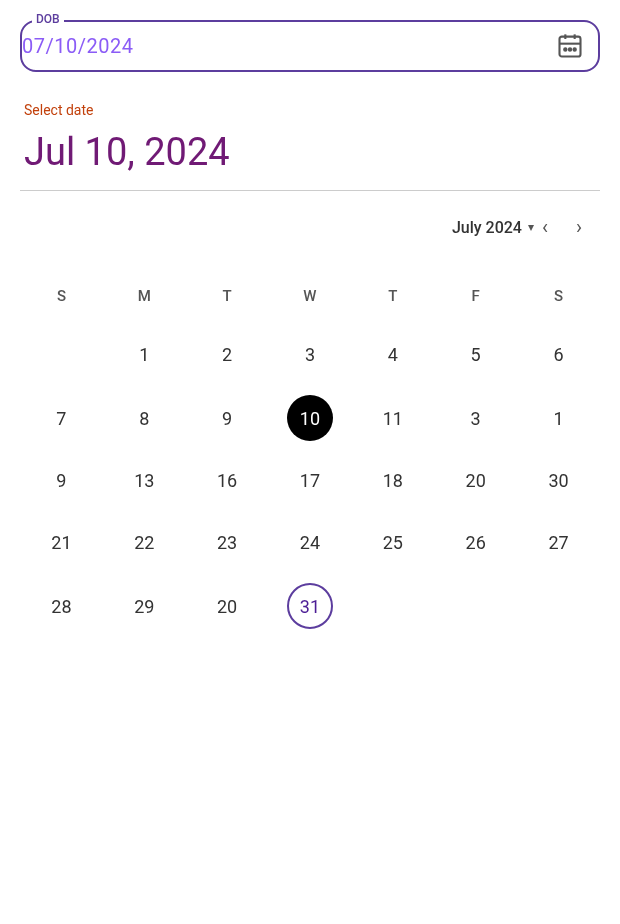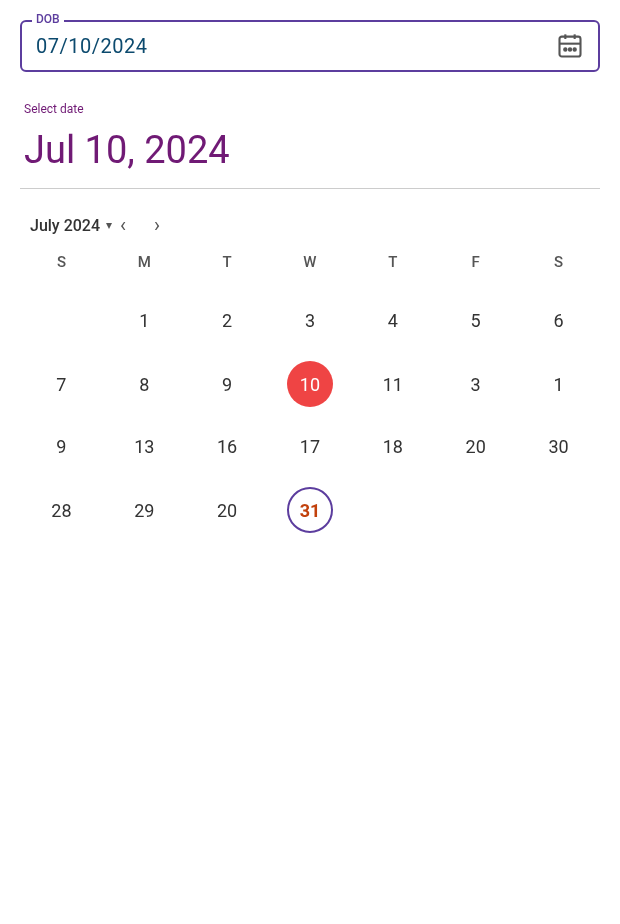--- a/index.html
+++ b/index.html
@@ -13,22 +13,22 @@
       background: #fff;
       width: 620px;
       min-height: 924px;
       padding: 20px;
       color: #333;
     }
 
     .dob-field-wrapper {
       position: relative;
       border: 2px solid #5c3d9e;
-      border-radius: 6px;
-      padding: 10px 14px 10px 14px;
+      border-radius: 16px;
+      padding: 10px 14px 10px 0;
       margin-bottom: 30px;
     }
 
     .dob-label {
       position: absolute;
       top: -10px;
       left: 10px;
       background: #fff;
       color: #5c3d9e;
       font-size: 12px;
@@ -37,33 +37,33 @@
     }
 
     .dob-input-row {
       display: flex;
       align-items: center;
       justify-content: space-between;
     }
 
     .dob-value {
       font-size: 20px;
-      color: #0c4a6e;
+      color: #8b5cf6;
       letter-spacing: 0.5px;
     }
 
     .calendar-icon {
       width: 28px;
       height: 28px;
       color: #555;
     }
 
     .select-date-label {
-      font-size: 12px;
-      color: #701a75;
+      font-size: 14px;
+      color: #c2410c;
       margin-bottom: 12px;
       padding-left: 4px;
     }
 
     .selected-date-display {
       font-size: 38px;
       font-weight: 400;
       color: #701a75;
       margin-bottom: 16px;
       padding-left: 4px;
@@ -71,22 +71,22 @@
 
     .divider {
       border: none;
       border-top: 1px solid #ccc;
       margin-bottom: 20px;
     }
 
     .calendar-header {
       display: flex;
       align-items: center;
-      justify-content: flex-start;
-      margin-bottom: 4px;
+      justify-content: flex-end;
+      margin-bottom: 36px;
       padding: 0 10px;
     }
 
     .month-year-btn {
       display: flex;
       align-items: center;
       gap: 6px;
       font-size: 16px;
       font-weight: 500;
       color: #333;
@@ -144,28 +144,28 @@
       width: 46px;
       height: 46px;
       border-radius: 50%;
       font-size: 18px;
       color: #333;
       cursor: pointer;
       position: relative;
     }
 
     .day-cell.selected {
-      background: #ef4444;
+      background: #000000;
       color: #fff;
     }
 
     .day-cell.today-outline {
       border: 2px solid #5c3d9e;
-      color: #c2410c;
-      font-weight: 700;
+      color: #4c1d95;
+      font-weight: 400;
     }
 
     .day-cell.empty {
       cursor: default;
     }
   </style>
 </head>
 <body>
 
 <div class="dob-field-wrapper">
@@ -237,20 +237,29 @@
       <tr>
         <td><span class="day-cell">9</span></td>
         <td><span class="day-cell">13</span></td>
         <td><span class="day-cell">16</span></td>
         <td><span class="day-cell">17</span></td>
         <td><span class="day-cell">18</span></td>
         <td><span class="day-cell">20</span></td>
         <td><span class="day-cell">30</span></td>
       </tr>
       <tr>
+        <td><span class="day-cell">21</span></td>
+        <td><span class="day-cell">22</span></td>
+        <td><span class="day-cell">23</span></td>
+        <td><span class="day-cell">24</span></td>
+        <td><span class="day-cell">25</span></td>
+        <td><span class="day-cell">26</span></td>
+        <td><span class="day-cell">27</span></td>
+      </tr>
+      <tr>
         <td><span class="day-cell">28</span></td>
         <td><span class="day-cell">29</span></td>
         <td><span class="day-cell">20</span></td>
         <td><span class="day-cell today-outline">31</span></td>
         <td><span class="day-cell empty"></span></td>
         <td><span class="day-cell empty"></span></td>
         <td><span class="day-cell empty"></span></td>
       </tr>
     </tbody>
 </table>

